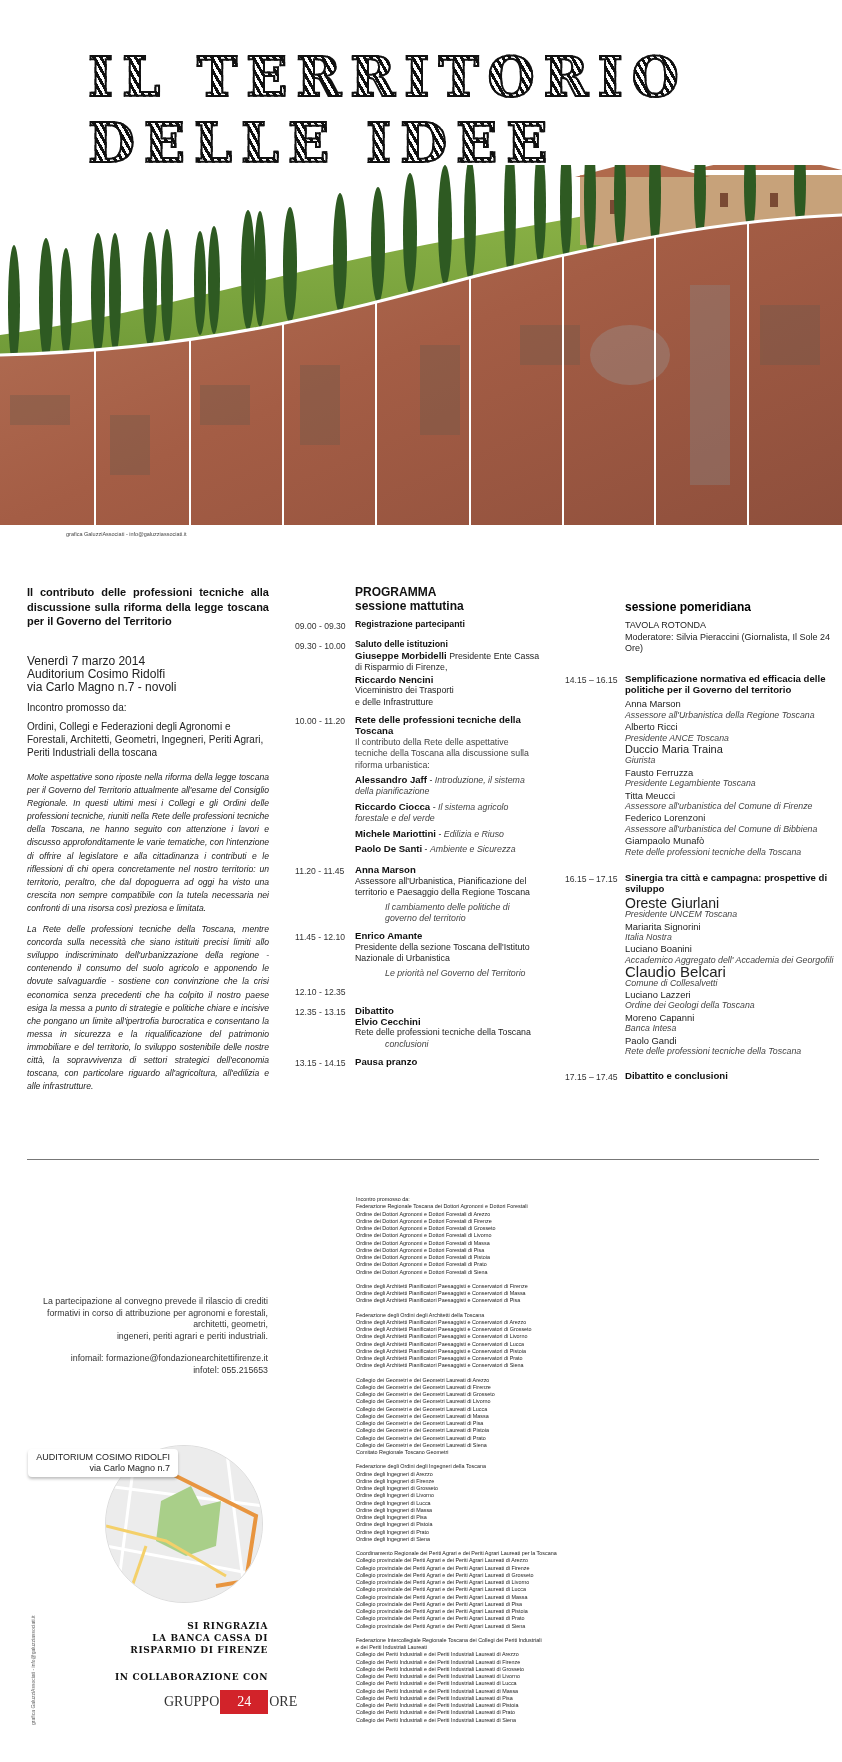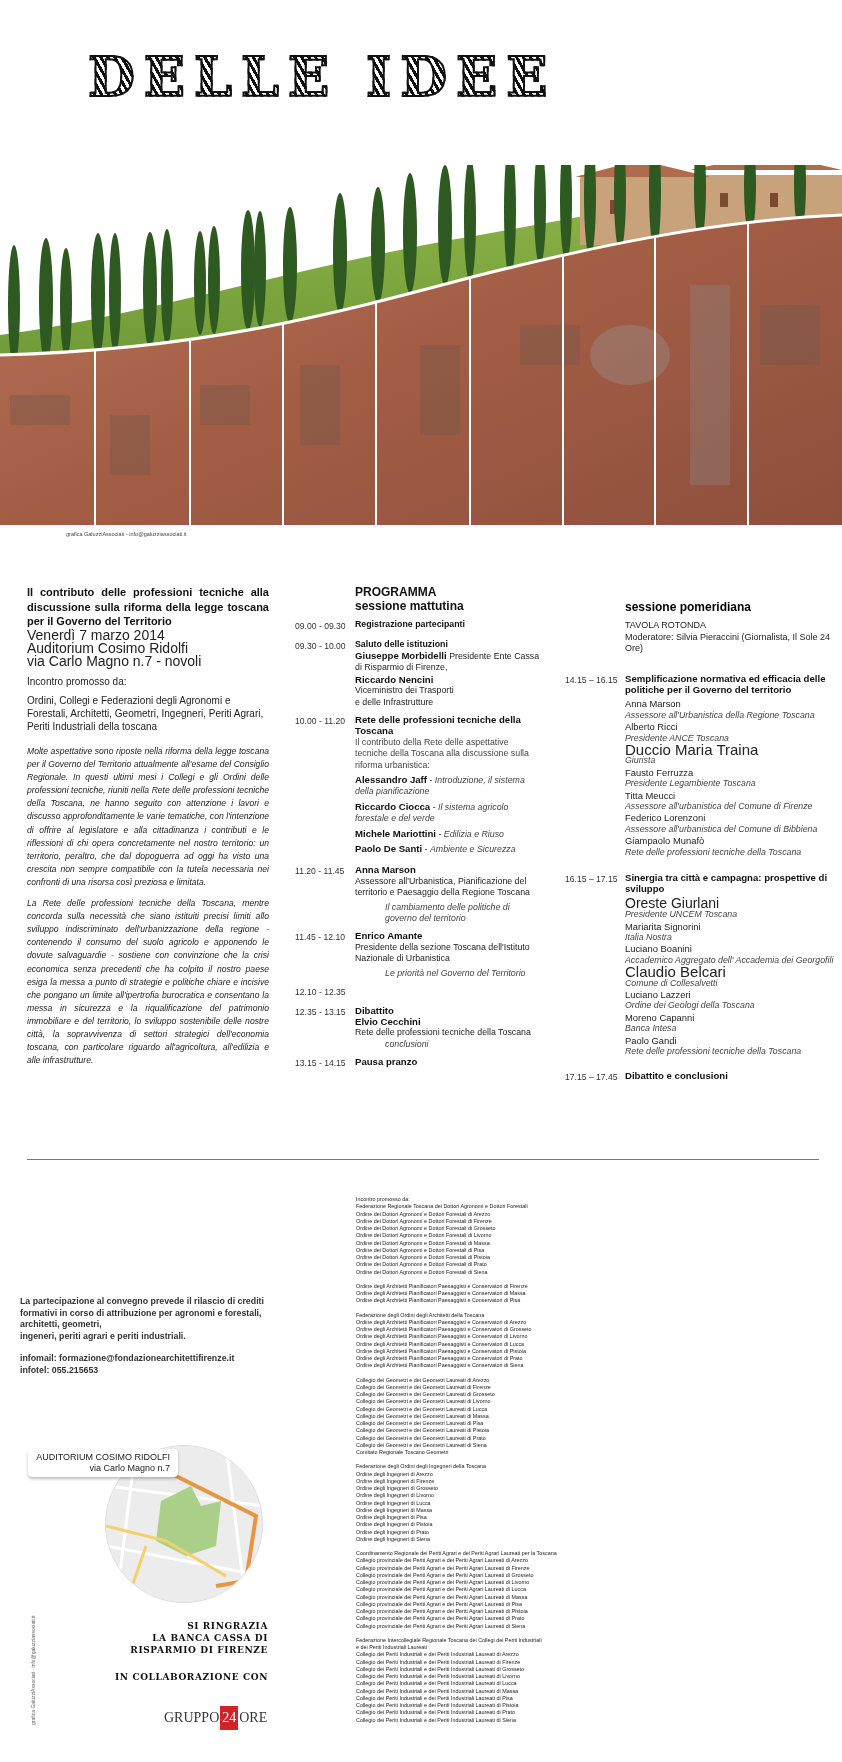--- a/index.html
+++ b/index.html
@@ -25,63 +25,64 @@
 
   .credit-top { position: absolute; left: 66px; top: 531px; font-size: 5.5px; color: #444; }
 
   
   .col { position: absolute; font-size: 9.5px; line-height: 12.5px; color: #222; }
   .col-left { left: 27px; top: 585px; width: 242px; }
   .col-mid { left: 295px; top: 585px; width: 245px; }
   .col-right { left: 565px; top: 585px; width: 270px; }
 
   .lead-title { font-weight: bold; font-size: 11px; line-height: 14.5px; text-align: justify; text-align-last: left; color: #111; }
-  .event-info { margin-top: 0; font-size: 14px; line-height: 13px; }
+  .event-info { margin-top: 26px; font-size: 12px; line-height: 13px; }
   .promo-label { margin-top: 8px; font-size: 10px; }
   .promo-orgs { margin-top: 6px; font-size: 10px; line-height: 13px; }
   .intro { margin-top: 12px; font-style: italic; font-size: 8.6px; line-height: 13.1px; text-align: justify; }
   .intro + .intro { margin-top: 8px; }
 
   .prog-head { margin-left: 60px; font-weight: bold; font-size: 12px; line-height: 14px; color: #111; }
   .prog-row { display: flex; margin-top: 6px; }
   .prog-time { width: 60px; flex: none; font-size: 8.6px; color: #333; padding-top: 1px; }
   .prog-body { flex: 1; font-size: 8.8px; line-height: 11.4px; }
   .b { font-weight: bold; color: #111; }
   .bb { font-weight: bold; color: #111; font-size: 9.6px; }
   .i { font-style: italic; color: #444; }
   .ind { padding-left: 30px; }
   .sp { margin-top: 3px; }
 
   .right-head { margin-left: 60px; font-weight: bold; font-size: 12px; line-height: 14px; margin-top: 15px; color: #000000; }
   .tavola { margin-left: 60px; margin-top: 6px; font-size: 9px; line-height: 11.5px; }
 
   .rule { position: absolute; left: 27px; top: 1159px; width: 792px; height: 1px; background: #777; }
 
-  .credits-info { position: absolute; left: 20px; top: 1296px; width: 248px; font-size: 8.8px; line-height: 11.6px; color: #333; font-weight: bold; }
+  .credits-info { position: absolute; left: 20px; top: 1296px; width: 248px; text-align: right; font-size: 8.8px; line-height: 11.6px; color: #333; }
 
   .map-wrap { position: absolute; left: 105px; top: 1445px; width: 158px; height: 158px; }
   .map-circle { width: 158px; height: 158px; border-radius: 50%; background: #ececec; position: relative; overflow: hidden; border: 1px solid #ddd; }
   .map-label { position: absolute; left: 28px; top: 1449px; width: 150px; background: #fff; border-radius: 4px; box-shadow: 0 2px 3px rgba(0,0,0,0.25); text-align: right; padding: 3px 8px; font-size: 9px; line-height: 11px; color: #222; }
 
   .thanks { position: absolute; left: 110px; top: 1620px; width: 158px; text-align: right;
     font-family: "DejaVu Serif", serif; font-weight: bold; font-size: 9px; line-height: 12px; letter-spacing: 0.6px; color: #111; text-transform: uppercase; }
   .collab { position: absolute; left: 100px; top: 1672px; width: 168px; text-align: right;
     font-family: "DejaVu Serif", serif; font-weight: bold; font-size: 9px; letter-spacing: 0.6px; color: #111; text-transform: uppercase; }
   .logo { position: absolute; left: 164px; top: 1690px; font-family: "Liberation Serif", serif; font-size: 14px; color: #333; display: flex; align-items: center; }
-  .logo .red { background: #d2232a; color: #fff; padding: 4px 2px; margin: 16px 1px; font-size: 14px; line-height: 16px; }
+  .logo .red { background: #d2232a; color: #fff; padding: 4px 17px; margin: 0 1px; font-size: 14px; line-height: 16px; }
 
   .vert-credit { position: absolute; left: 30px; top: 1725px; transform: rotate(-90deg); transform-origin: left top; font-size: 5px; color: #666; white-space: nowrap; }
 
   .orgs { position: absolute; left: 356px; top: 1196px; width: 240px; font-size: 5.4px; line-height: 7.25px; color: #222; }
   .org-group + .org-group { margin-top: 7px; }
 </style>
 </head>
 <body>
 
 <div class="title-block">
+  <div class="title-line">Il Territorio</div>
   <div class="title-line">delle Idee</div>
 </div>
 
 <div class="banner">
   <svg class="hill" width="842" height="360" viewBox="0 0 842 360">
     <defs>
       <linearGradient id="grass" x1="0" y1="0" x2="0" y2="1">
         <stop offset="0" stop-color="#8fb548"></stop>
           <stop offset="1" stop-color="#6f9a38"></stop>
       </linearGradient>
@@ -257,21 +258,21 @@
   </div>
 
   <div class="prog-row" style="margin-top:18px">
     <div class="prog-time">14.15 – 16.15</div>
     <div class="prog-body">
       <div class="bb">Semplificazione normativa ed efficacia delle politiche per il Governo del territorio</div>
       <div class="sp" style="font-size:9.4px">Anna Marson</div>
         <div class="i">Assessore all'Urbanistica della Regione Toscana</div>
       <div style="font-size:9.4px">Alberto Ricci</div>
         <div class="i">Presidente ANCE Toscana</div>
-      <div style="font-size:15px">Duccio Maria Traina</div>
+      <div style="font-size:11px">Duccio Maria Traina</div>
         <div class="i">Giurista</div>
       <div style="font-size:9.4px">Fausto Ferruzza</div>
         <div class="i">Presidente Legambiente Toscana</div>
       <div style="font-size:9.4px">Titta Meucci</div>
         <div class="i">Assessore all'urbanistica del Comune  di Firenze</div>
       <div style="font-size:9.4px">Federico Lorenzoni</div>
         <div class="i">Assessore all'urbanistica del Comune  di Bibbiena</div>
       <div style="font-size:9.4px">Giampaolo Munafò</div>
         <div class="i">Rete delle professioni tecniche della Toscana</div>
     </div>

